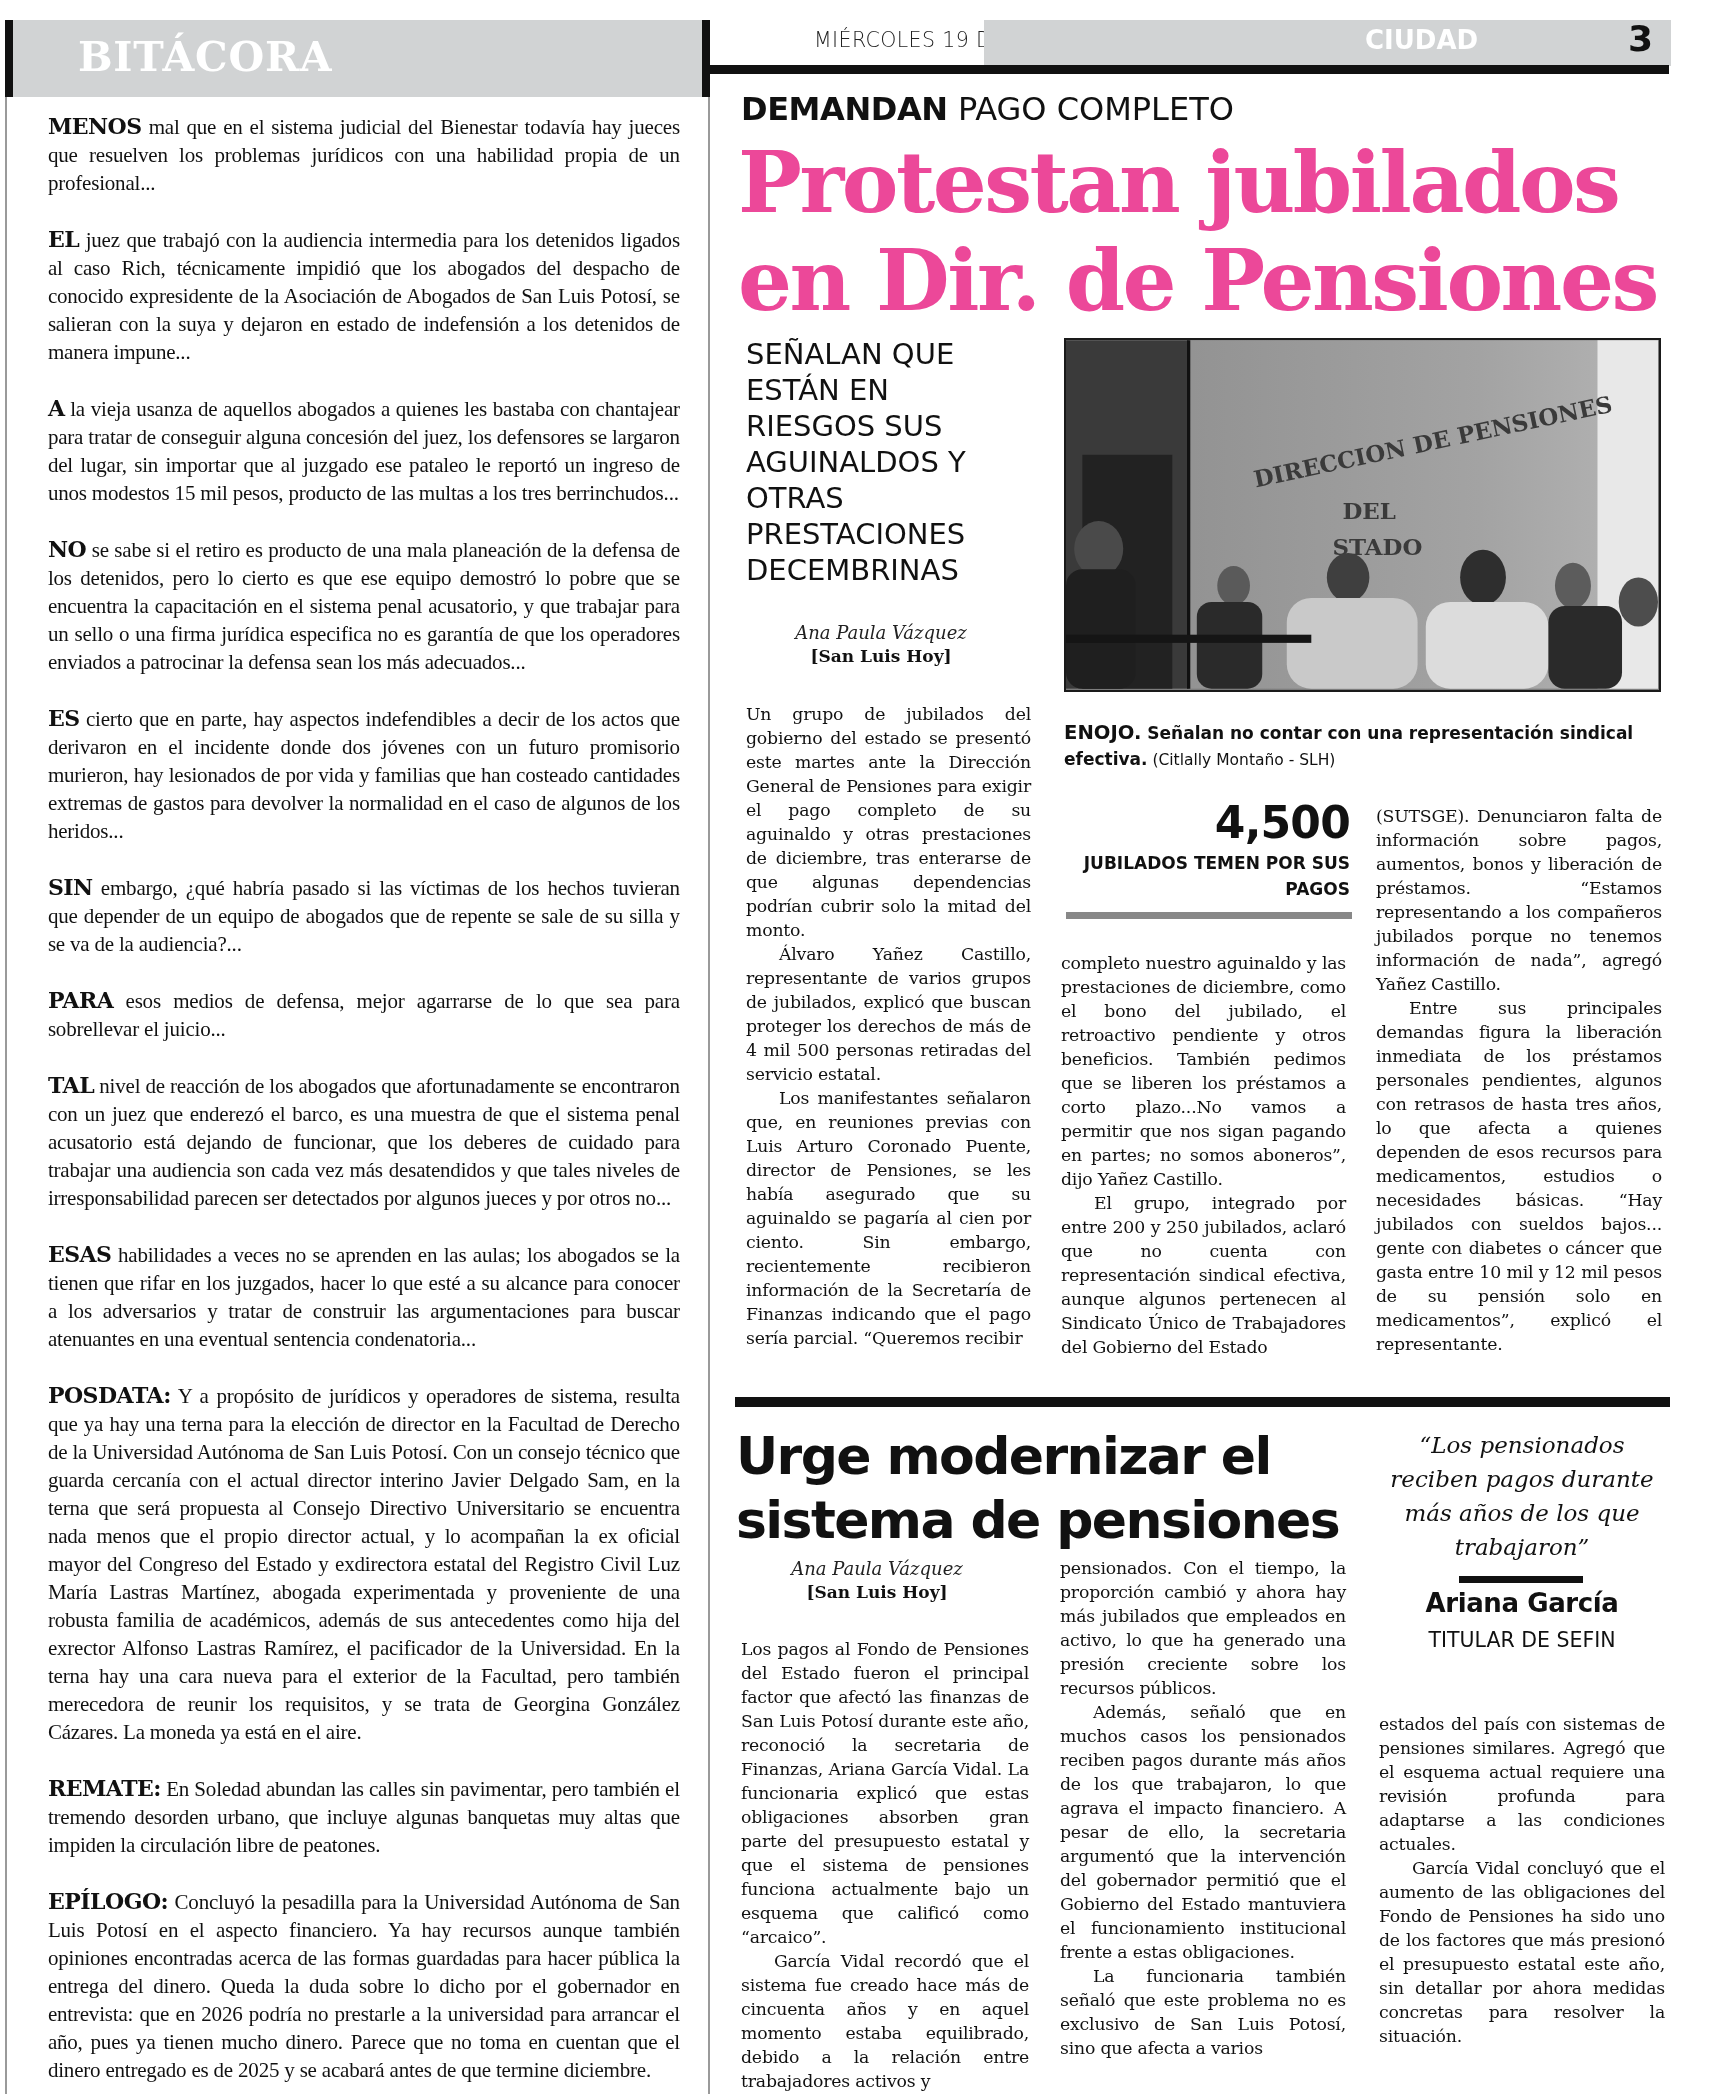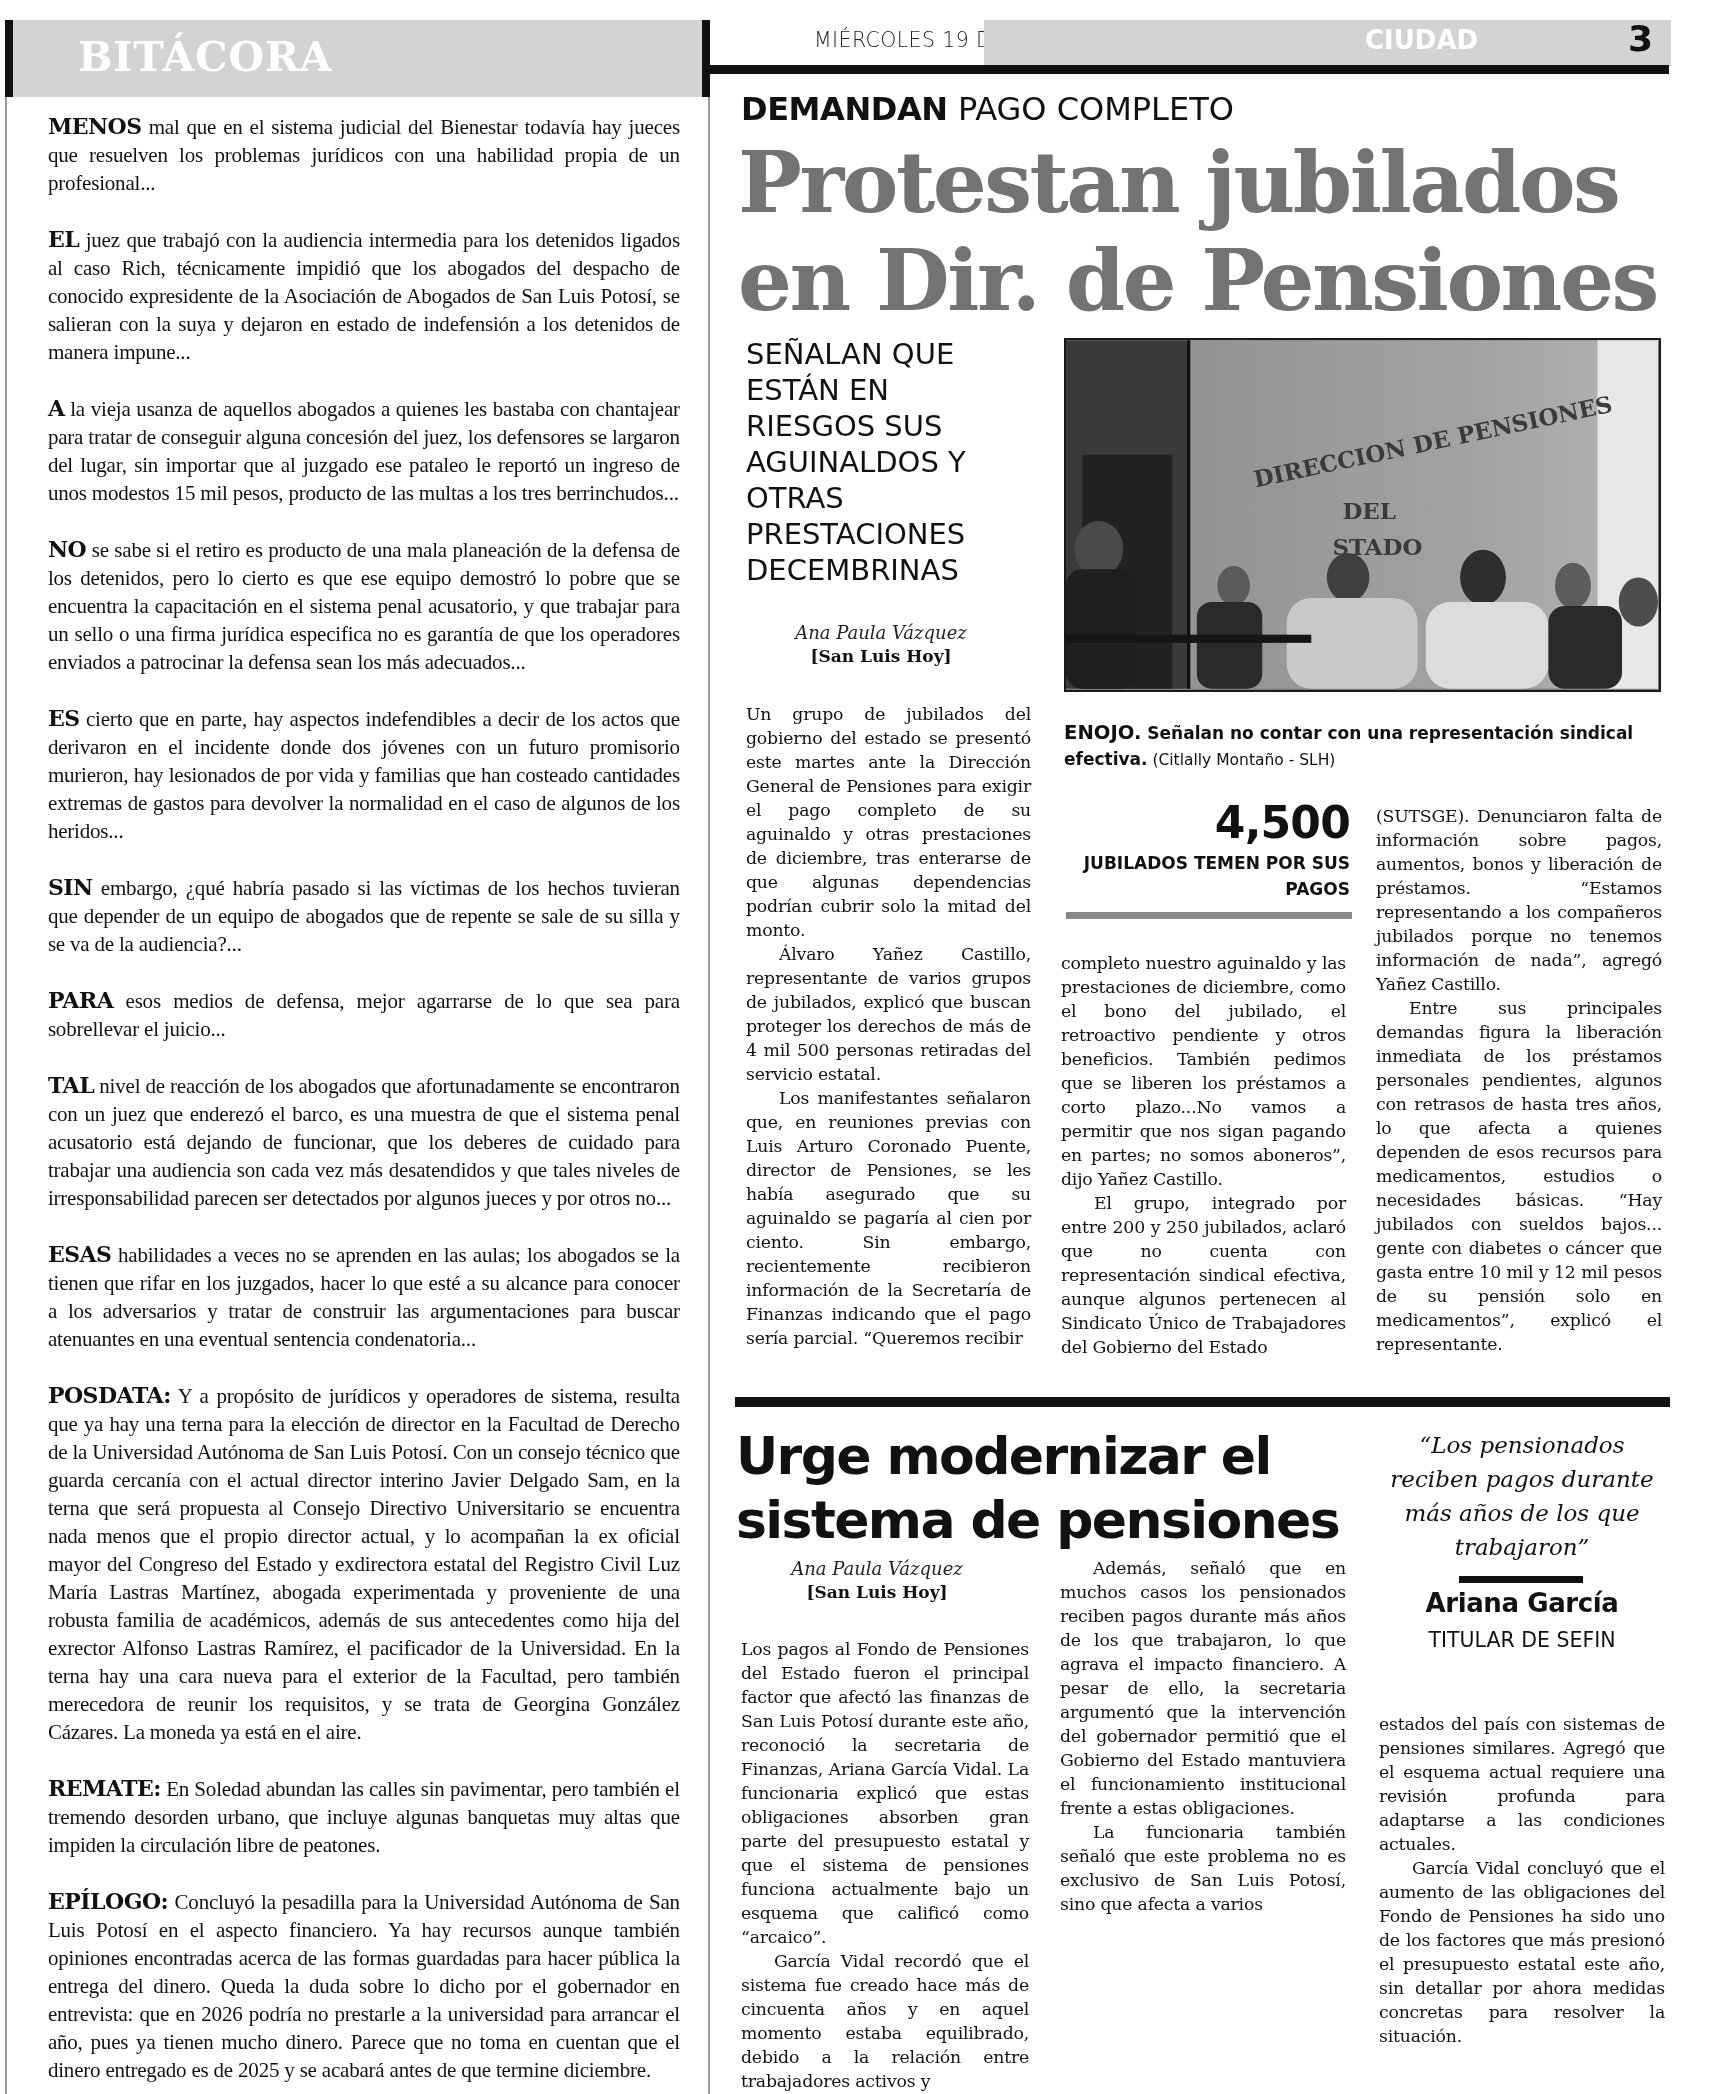--- a/index.html
+++ b/index.html
@@ -27,21 +27,21 @@
   #section-bar { position: absolute; left: 984px; top: 19.6px; width: 687px; height: 46px; background: #d1d3d4; }
   #page-number { position: absolute; left: 1085px; top: 18px; font-family: "DejaVu Sans", sans-serif;
     font-weight: bold; font-size: 36px; color: #111; }
   #header-rule { position: absolute; left: 710px; top: 65px; width: 959px; height: 9px; background: #111; }
 
   
   #kicker { position: absolute; left: 741px; top: 90px; font-family: "DejaVu Sans", sans-serif; font-size: 32px; color: #111; }
   #kicker-bold { font-weight: bold; letter-spacing: -0.4px; }
   #kicker-light { font-weight: normal; letter-spacing: 0px; }
   #headline { position: absolute; left: 738px; top: 133px; width: 941px; font-family: "DejaVu Serif", serif;
-    font-weight: bold; font-size: 85px; line-height: 98px; letter-spacing: -2.5px; color: #737373; }
+    font-weight: bold; font-size: 85px; line-height: 98px; letter-spacing: -2.5px; color: #ec4899; }
 
   #subhead { position: absolute; left: 746px; top: 336px; width: 270px; font-family: "DejaVu Sans", sans-serif;
     font-size: 29px; line-height: 36px; color: #111; font-weight: normal; }
   .byline { position: absolute; text-align: center; }
   .byline-name { font-family: "DejaVu Serif", serif; font-style: italic; font-size: 18px; color: #222; }
   .byline-org { font-family: "DejaVu Serif", serif; font-weight: bold; font-size: 17px; color: #111; margin-top: 3.3px; }
   #byline-main { left: 746px; top: 622px; width: 270px; }
 
   
   #photo { position: absolute; left: 1064px; top: 338px; width: 597px; height: 354px; background: #7d7d7d;
@@ -190,20 +190,21 @@
 <div id="byline-2" class="byline">
   <div class="byline-name">Ana Paula Vázquez</div>
   <div class="byline-org">[San Luis Hoy]</div>
 </div>
 
 <div id="sec-col-1" class="col">
   <p>Los pagos al Fondo de Pensiones del Estado fueron el principal factor que afectó las finanzas de San Luis Potosí durante este año, reconoció la secretaria de Finanzas, Ariana García Vidal. La funcionaria explicó que estas obligaciones absorben gran parte del presupuesto estatal y que el sistema de pensiones funciona actualmente bajo un esquema que calificó como “arcaico”.</p>
   <p class="indent">García Vidal recordó que el sistema fue creado hace más de cincuenta años y en aquel momento estaba equilibrado, debido a la relación entre trabajadores activos y</p>
 </div>
 <div id="sec-col-2" class="col">
+  <p>pensionados. Con el tiempo, la proporción cambió y ahora hay más jubilados que empleados en activo, lo que ha generado una presión creciente sobre los recursos públicos.</p>
   <p class="indent">Además, señaló que en muchos casos los pensionados reciben pagos durante más años de los que trabajaron, lo que agrava el impacto financiero. A pesar de ello, la secretaria argumentó que la intervención del gobernador permitió que el Gobierno del Estado mantuviera el funcionamiento institucional frente a estas obligaciones.</p>
   <p class="indent">La funcionaria también señaló que este problema no es exclusivo de San Luis Potosí, sino que afecta a varios</p>
 </div>
 
 <div id="pull-quote">“Los pensionados reciben pagos durante más años de los que trabajaron”</div>
 <div id="quote-rule"></div>
 <div id="quote-author">Ariana García</div>
 <div id="quote-title">TITULAR DE SEFIN</div>
 
 <div id="sec-col-3" class="col">

